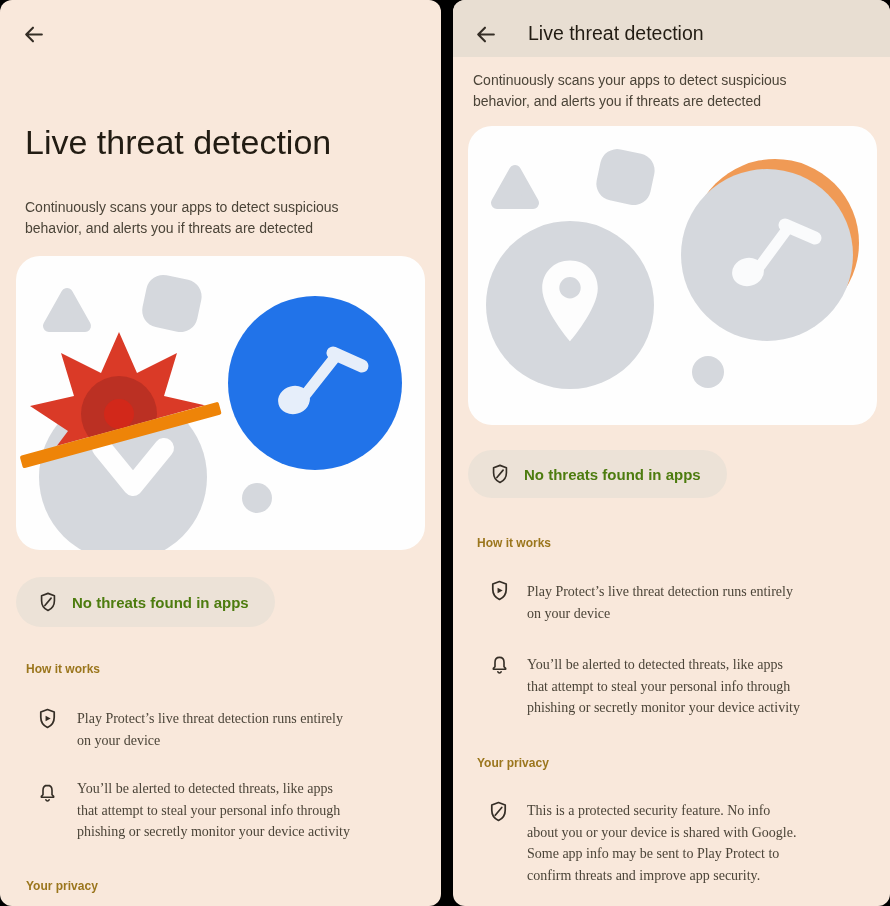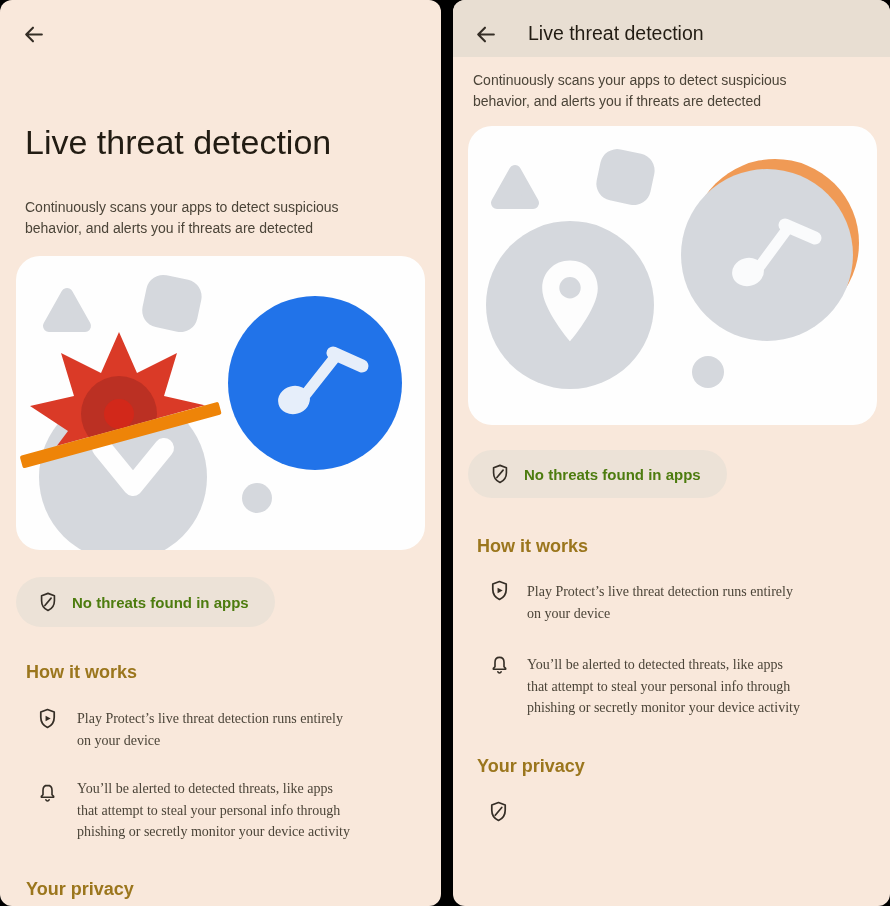--- a/index.html
+++ b/index.html
@@ -22,21 +22,21 @@
   .appbar-title { font-size:19.5px; font-weight:400; color:#221c13; }
 
   .desc { font-size:14px; line-height:21px; color:#4b4438; white-space:pre-line; }
 
   .illus-card { background:#fefefe; border-radius:24px; overflow:hidden; }
 
   .pill { display:inline-flex; align-items:center; gap:13px; background:#ece2d7;
           border-radius:26px; padding:0 26px 0 21px; color:#221c13; }
   .pill-label { font-size:15px; font-weight:700; color:#4d7c0f; }
 
-  .section-heading { font-size:18px; font-weight:700; color:#9b761d; }
+  .section-heading { font-size:12px; font-weight:700; color:#9b761d; }
 
   .bullet-text { font-size:14px; line-height:21.5px; color:#4b4438; white-space:pre-line; width:362px;font-family:Liberation Serif, serif; }
 
   .icon-dark { color:#352e26; }
 </style>
 </head>
 <body>
 
 <svg width="0" height="0" style="position:absolute" aria-hidden="true">
   <defs>
@@ -183,15 +183,19 @@
       </svg>
     <div class="abs bullet-text" style="left:74px; top:654px;">You’ll be alerted to detected threats, like apps
 that attempt to steal your personal info through
 phishing or secretly monitor your device activity</div>
 
     <div class="abs section-heading" style="left:24px; top:756px;">Your privacy</div>
 
     <svg class="abs icon-dark" style="left:34px; top:800px;" width="23" height="23">
         <use href="#sym-shield-slash"></use>
       </svg>
+    <div class="abs bullet-text" style="left:74px; top:800px;">This is a protected security feature. No info
+about you or your device is shared with Google.
+Some app info may be sent to Play Protect to
+confirm threats and improve app security.</div>
   </div>
 
 </div>
 
 </body></html>

